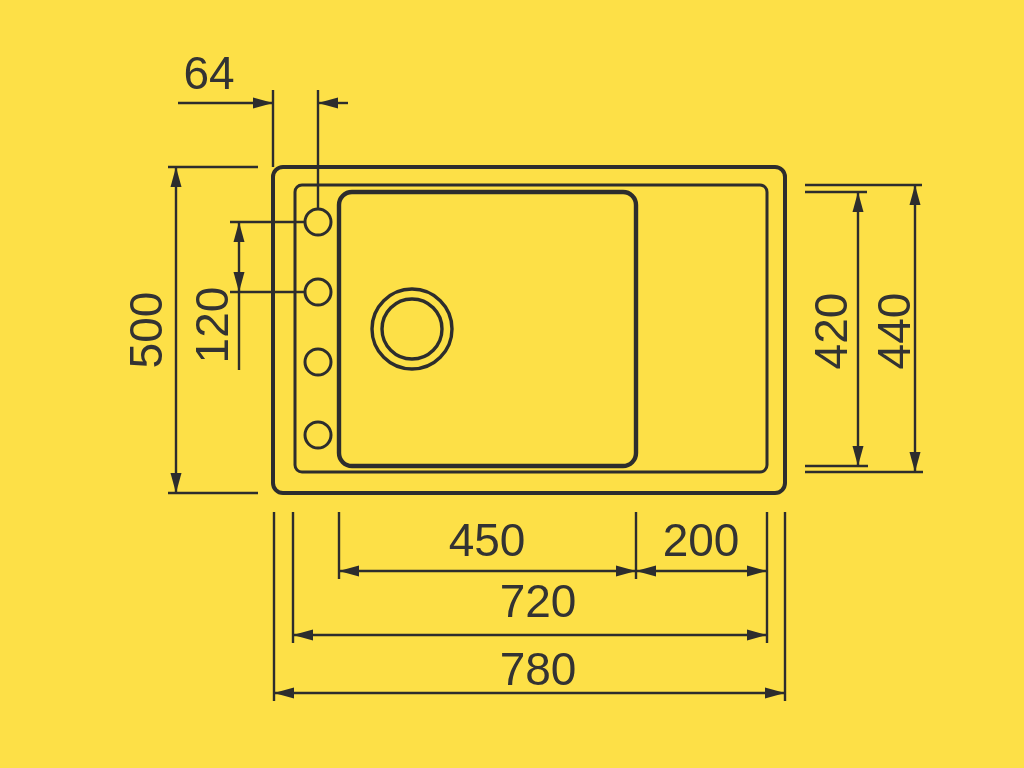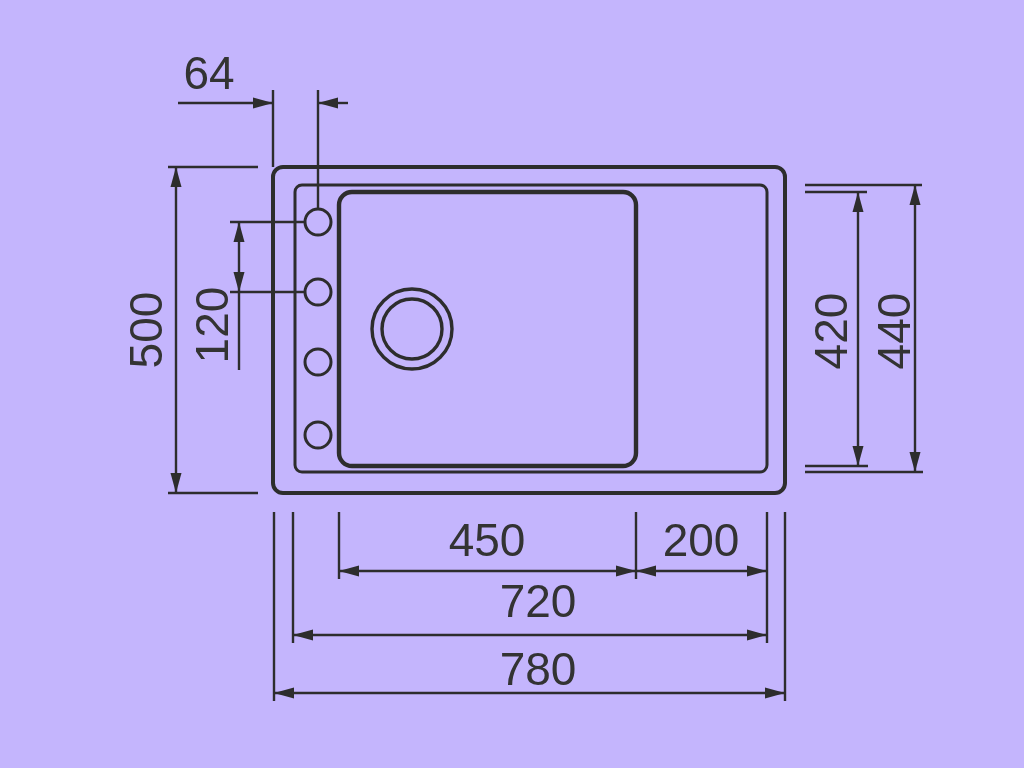--- a/index.html
+++ b/index.html
@@ -4,21 +4,21 @@
 <style>
   html, body {
     margin: 0;
     padding: 0;
     background: #ffffff;
   }
   .stage {
     position: relative;
     width: 1024px;
     height: 768px;
-    background: #c4b5fd;
+    background: #fde047;
     overflow: hidden;
   }
   svg { display: block; }
 
   
   .ol      { fill: none; stroke: #2d2d2d; stroke-linejoin: round; }
   .w-outer { stroke-width: 4;   }
   .w-inner { stroke-width: 3;   }
   .w-bowl  { stroke-width: 4.4; }
   .w-hole  { stroke-width: 3;   }

